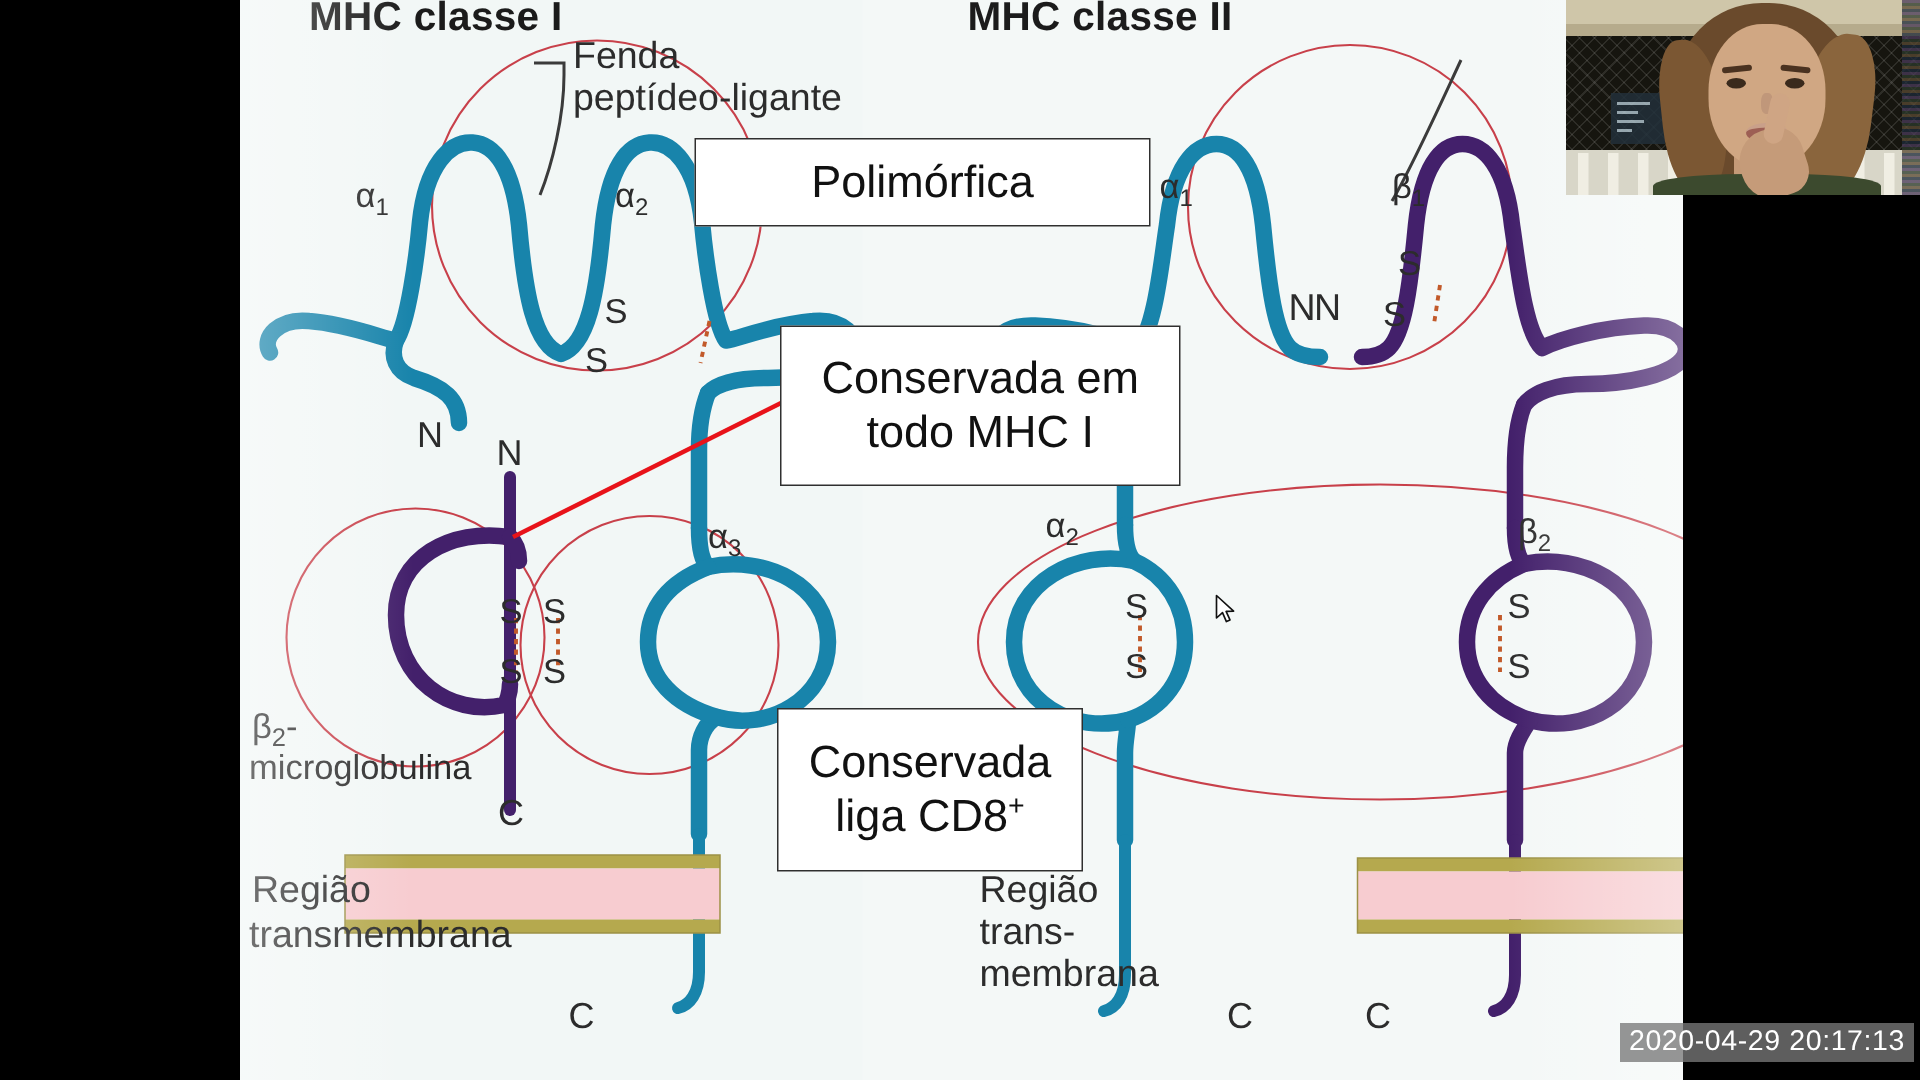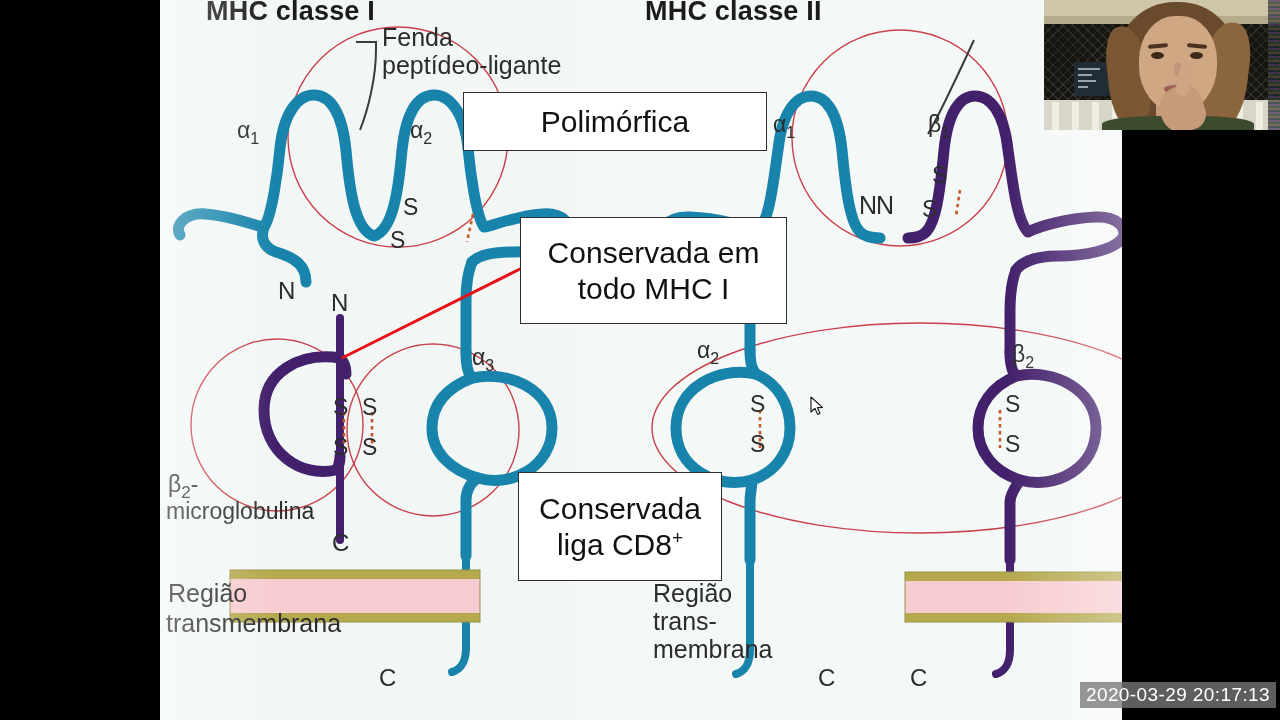--- a/index.html
+++ b/index.html
@@ -315,19 +315,19 @@
     <div class="camlayer eye l"></div>
     <div class="camlayer eye r"></div>
     <div class="camlayer nose"></div>
     <div class="camlayer mouth"></div>
     <div class="camlayer shirt"></div>
     <div class="camlayer hand"></div>
     <div class="camlayer finger"></div>
     <div class="camlayer noise"></div>
   </div>
 
-  <div id="ts">2020-03-29  20:17:13</div>
+  <div id="ts">2020-04-29  20:17:13</div>
 
   <svg id="cursor" viewBox="0 0 14 20">
     <path d="M1,1 L1,16 L5,12.4 L7.6,18.4 L10,17.3 L7.4,11.6 L12.4,11.4 Z" fill="#ffffff" stroke="#111111" stroke-width="1.1" stroke-linejoin="round"></path>
   </svg>
 
 </div>
 
 </body></html>

